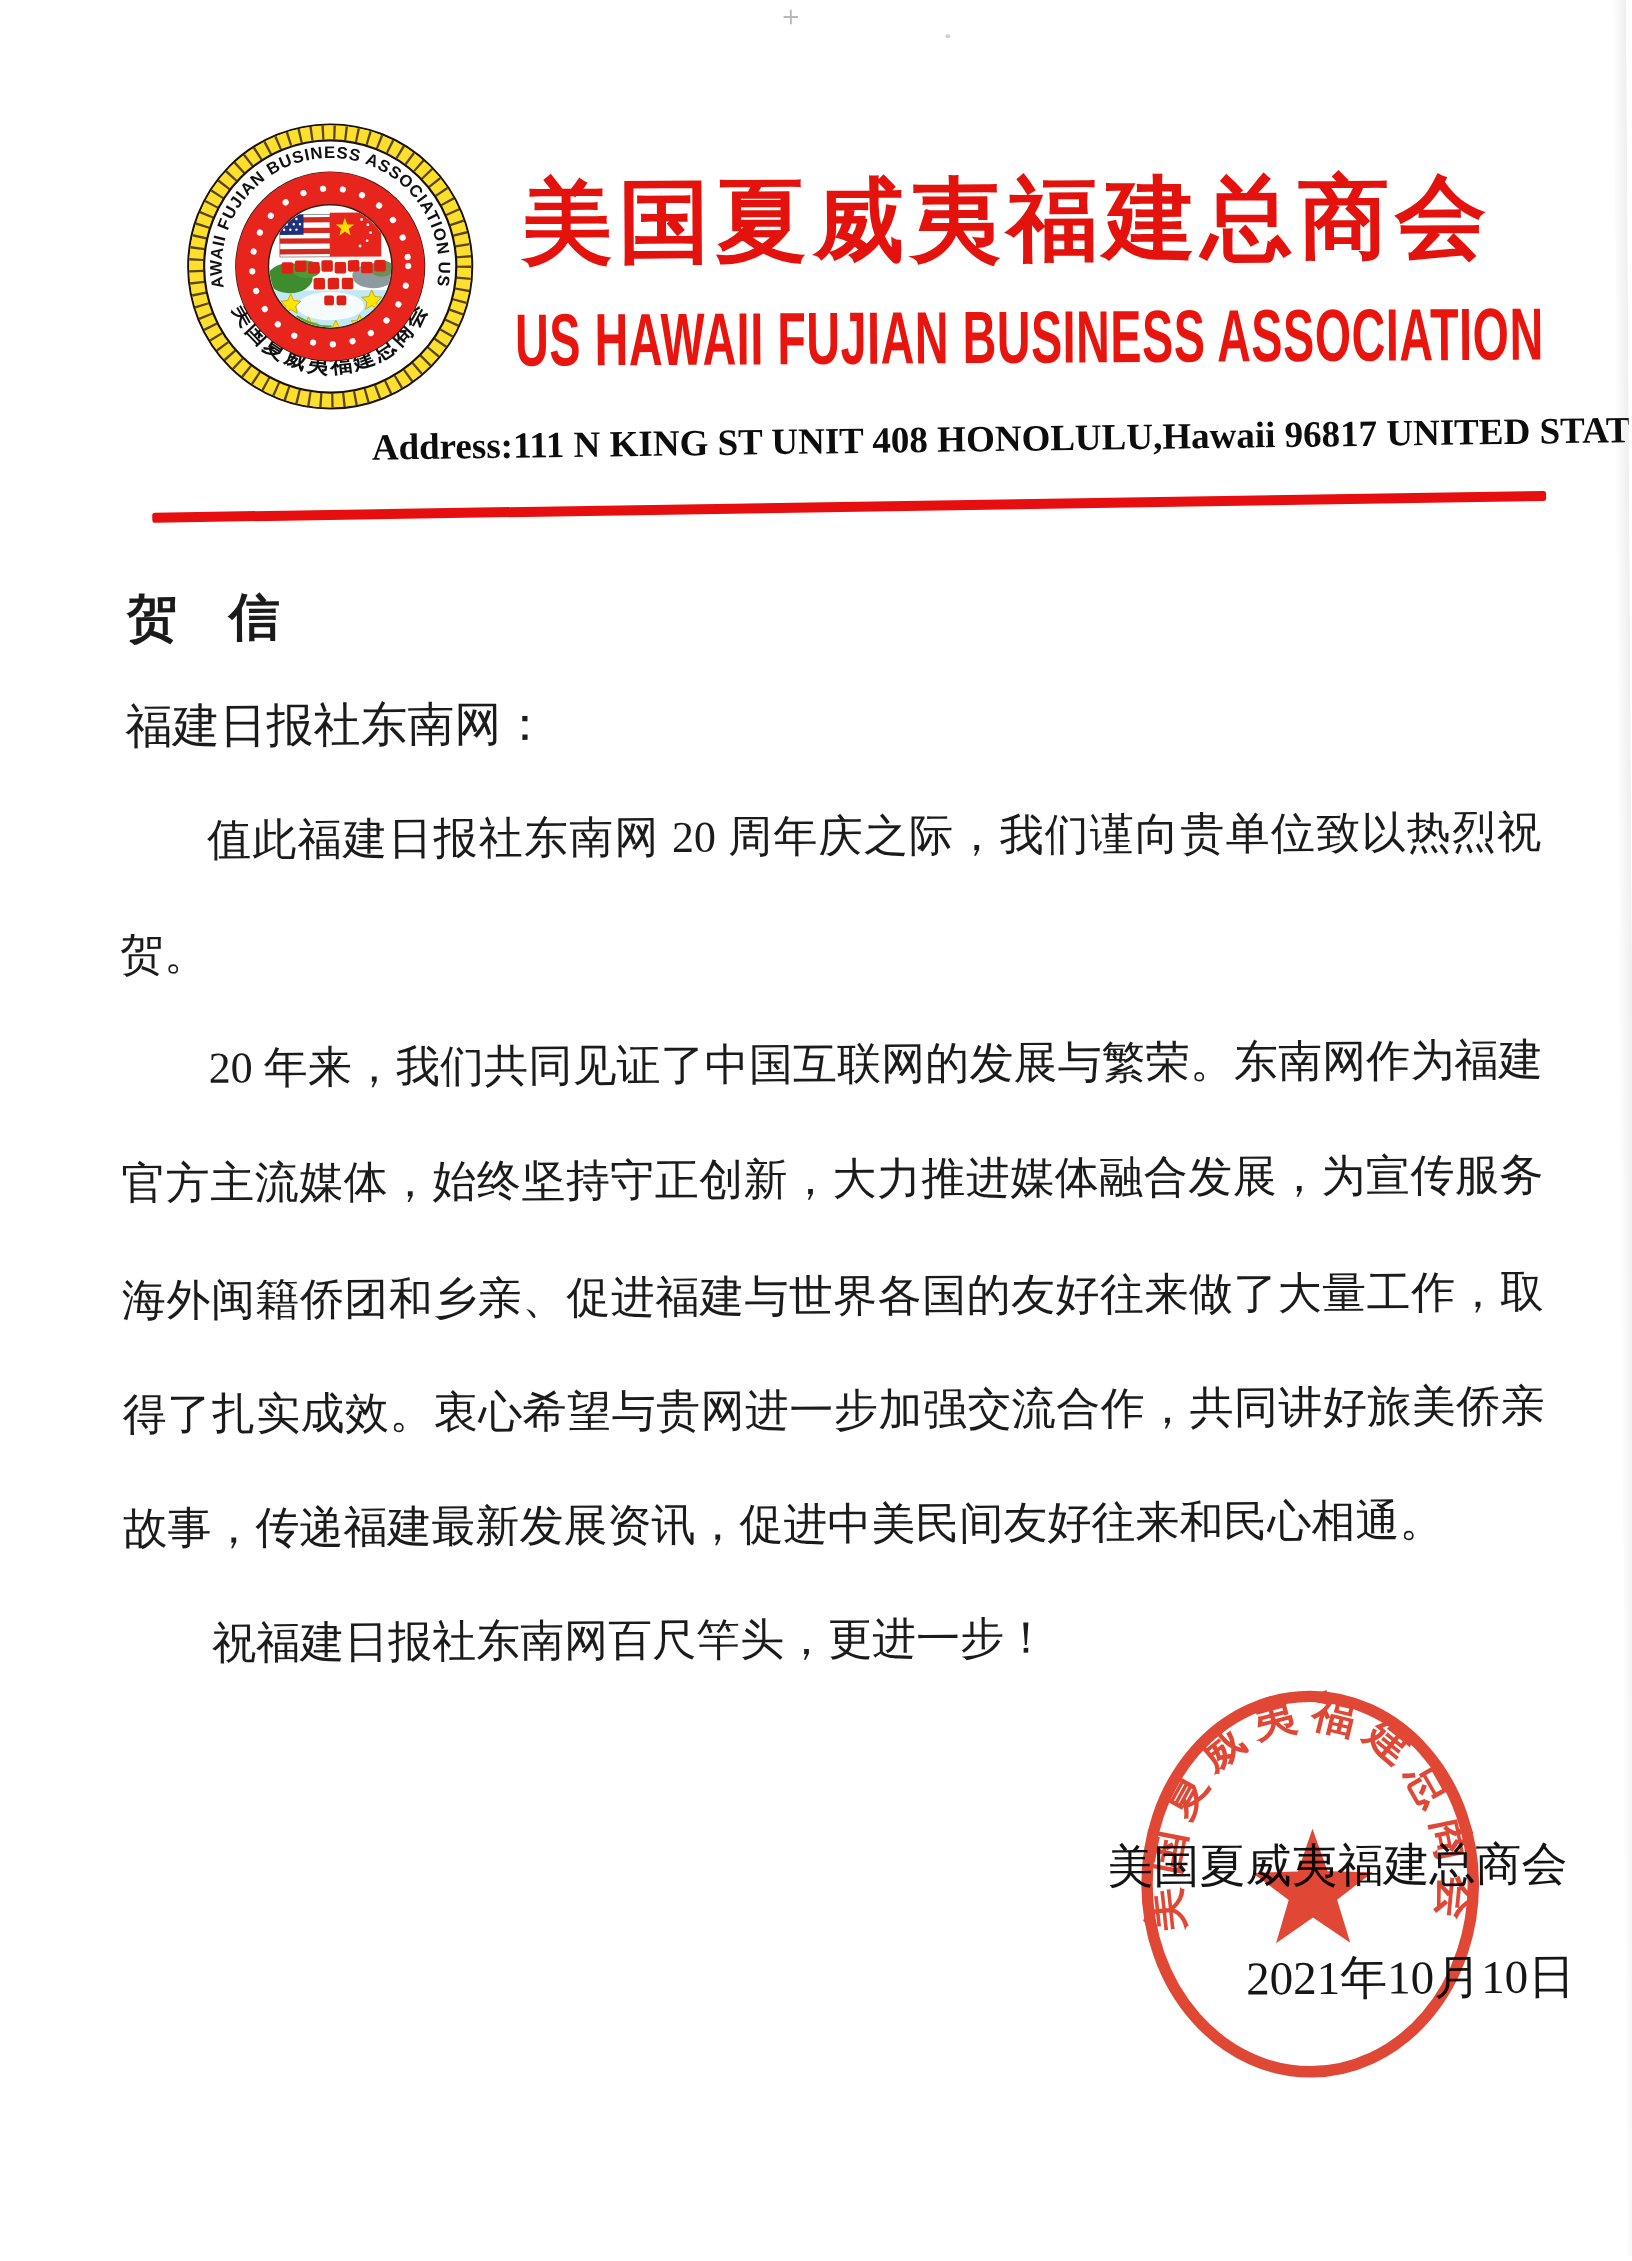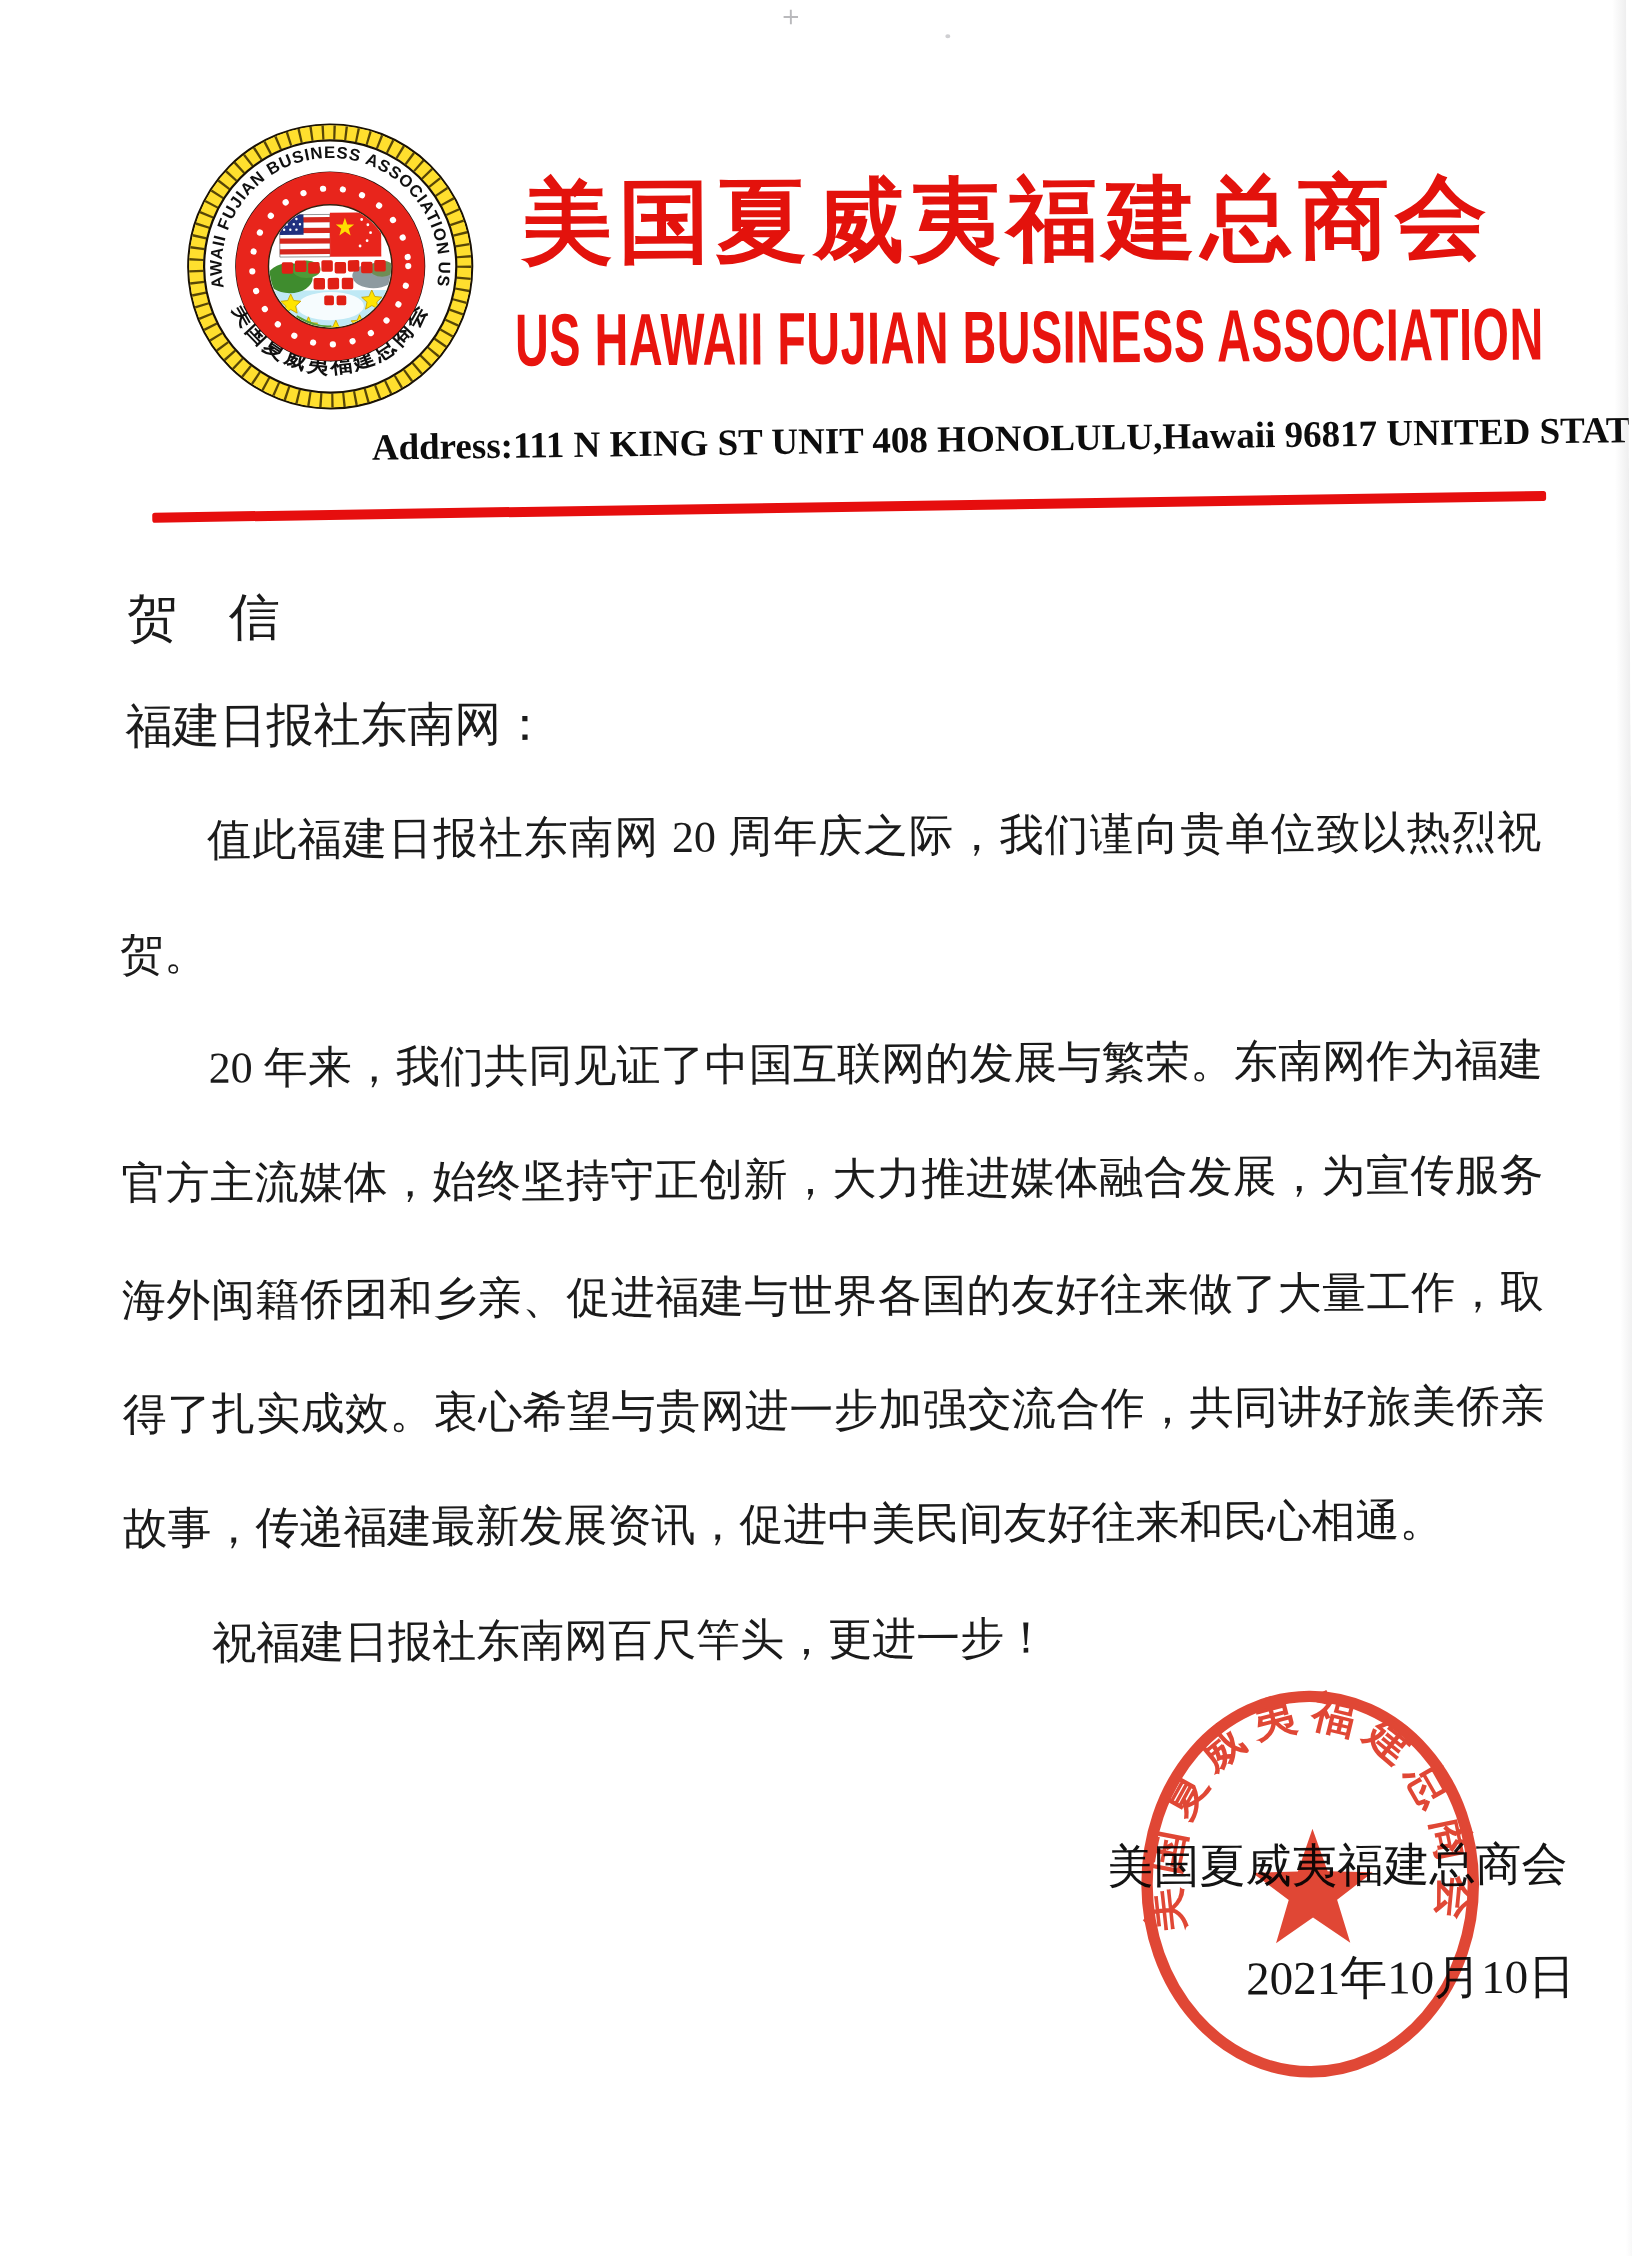--- a/index.html
+++ b/index.html
@@ -24,21 +24,21 @@
   #address-line{
     left:376px;top:424px;font-weight:bold;font-size:37px;line-height:42px;
     color:#0d0d0d;white-space:nowrap;transform:rotate(-0.45deg);transform-origin:0 50%;
   }
   #divider-line{
     left:156px;top:502px;width:1394px;height:9.7px;background:#e60e0e;
     transform:rotate(-0.55deg);border-radius:2.6px;
   }
   
   .cjk{color:#1b1b1b;font-family:"Liberation Serif","DejaVu Serif",serif;}
-  #letter-heading{left:130px;top:586px;font-size:51px;line-height:56px;}
+  #letter-heading{left:130px;top:586px;font-size:51px;line-height:56px;font-weight:bold;}
   #salutation{left:128px;top:697px;font-size:47px;line-height:51px;}
   .body-line{left:121px;width:1422px;font-size:44px;line-height:53px;}
   .body-line.indent{padding-left:88px;width:1334px;}
   .body-line.justify{text-align:justify;text-align-last:justify;}
   .l1{top:810px;} .l2{top:924px;} .l3{top:1038px;} .l4{top:1153px;}
   .l5{top:1270px;} .l6{top:1384px;} .l7{top:1498px;} .l8{top:1613px;}
   
   #stamp-svg{left:1124px;top:1678px;width:364px;height:420px;}
   #signature{
     left:1103px;top:1844px;font-size:46px;line-height:49px;letter-spacing:0px;

